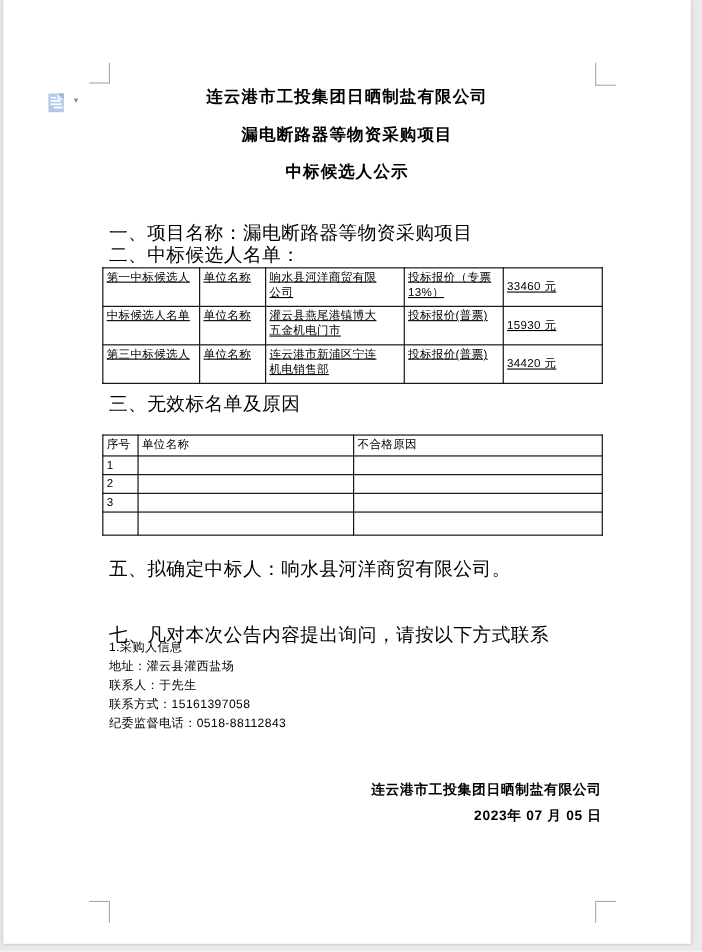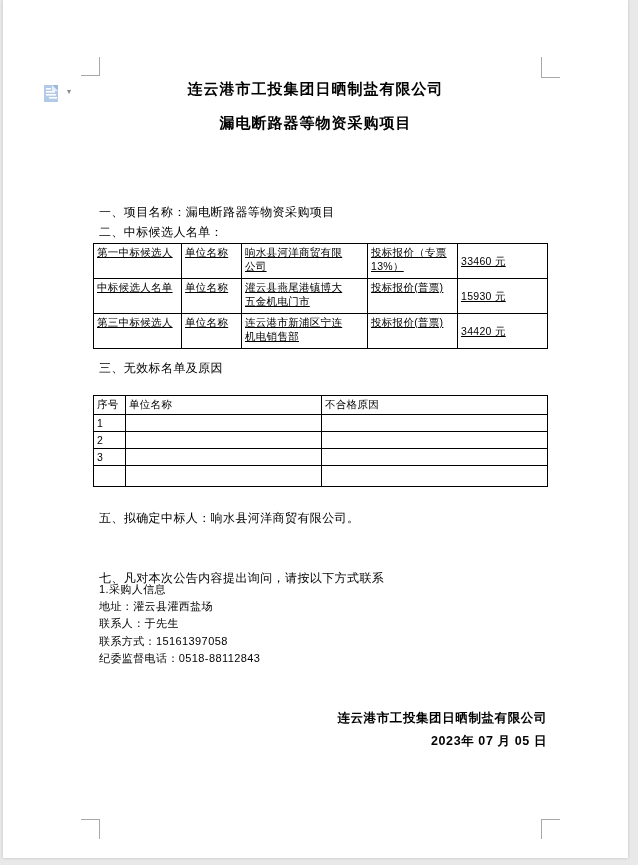--- a/index.html
+++ b/index.html
@@ -21,21 +21,21 @@
   .crop.bl{left:78px;top:819px;height:19px;border-right:1px solid #a8a8a8;border-top:1px solid #a8a8a8;}
   .crop.br{left:538px;top:819px;height:19px;border-left:1px solid #a8a8a8;border-top:1px solid #a8a8a8;}
   
   .paste-btn{position:absolute;left:40px;top:84px;width:34px;height:20px;cursor:pointer;}
   .paste-btn svg{position:absolute;left:0;top:0;}
   .paste-arrow{position:absolute;left:24px;top:3px;font-size:8px;color:#8a8a8a;line-height:10px;}
   
   .titles{position:absolute;left:0;top:80px;width:625px;text-align:center;}
   .titles .t{font-size:15px;font-weight:700;line-height:17px;margin:0 0 17px 0;letter-spacing:1px;}
   
-  .bodyline{position:absolute;left:96px;font-size:12px;line-height:14px;letter-spacing:.4px;white-space:pre;}
+  .bodyline{position:absolute;left:96px;font-size:17px;line-height:14px;letter-spacing:.4px;white-space:pre;}
   .multiline{white-space:pre;}
   
   table.doc{position:absolute;left:90px;border-collapse:collapse;table-layout:fixed;}
   table.doc td{border:1px solid #000;padding:1px 3px;font-size:10.5px;line-height:14px;vertical-align:top;letter-spacing:.3px;overflow:hidden;}
   table.cand{top:243px;width:454px;text-decoration:underline;}
   table.cand tr{height:35px;}
   table.cand td.price{vertical-align:middle;margin-left:12px;}
   td.wrap{white-space:pre-line;}
   table.invalid{top:395px;width:454px;}
   
@@ -67,20 +67,21 @@
   </div>
 
   <div class="crop tl"></div>
   <div class="crop tr"></div>
   <div class="crop bl"></div>
   <div class="crop br"></div>
 
   <div class="titles">
     <div class="t">连云港市工投集团日晒制盐有限公司</div>
     <div class="t">漏电断路器等物资采购项目</div>
+    <div class="t">中标候选人公示</div>
   </div>
 
   <div class="bodyline" style="top:205px;">一、项目名称：漏电断路器等物资采购项目</div>
   <div class="bodyline" style="top:225px;">二、中标候选人名单：</div>
 
   <table class="doc cand">
     <colgroup>
         <col style="width:88px">
         <col style="width:60px">
         <col style="width:126px">

